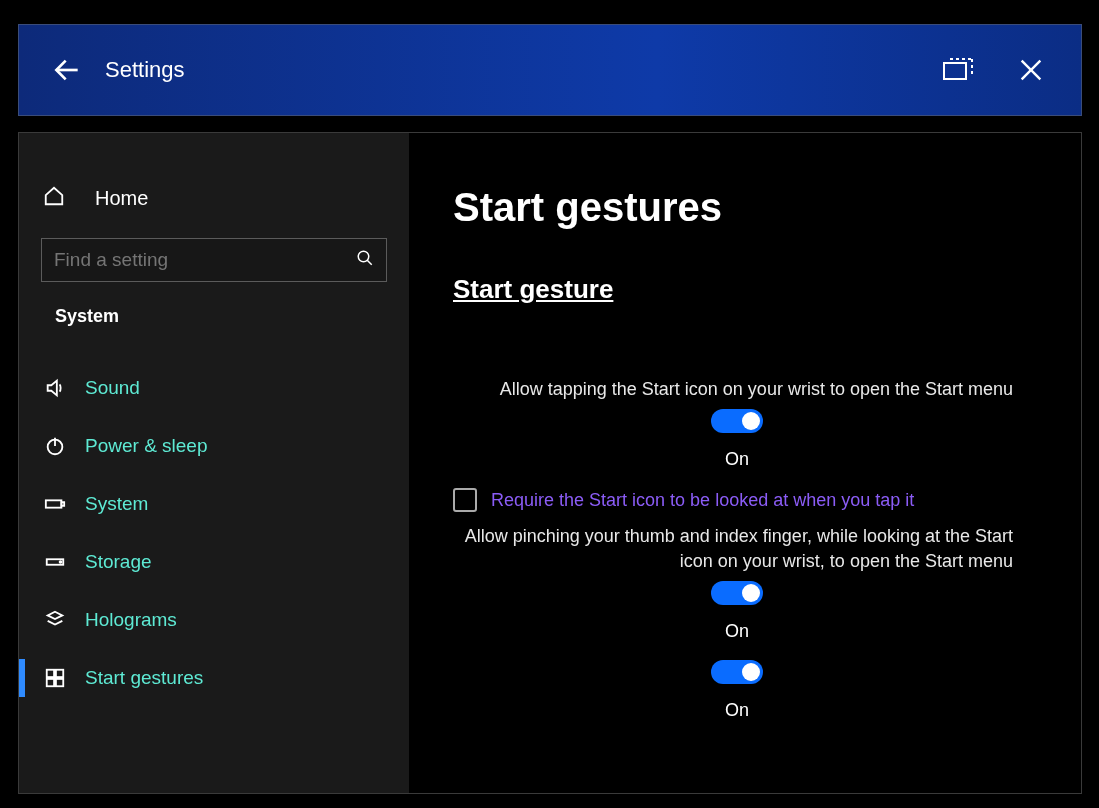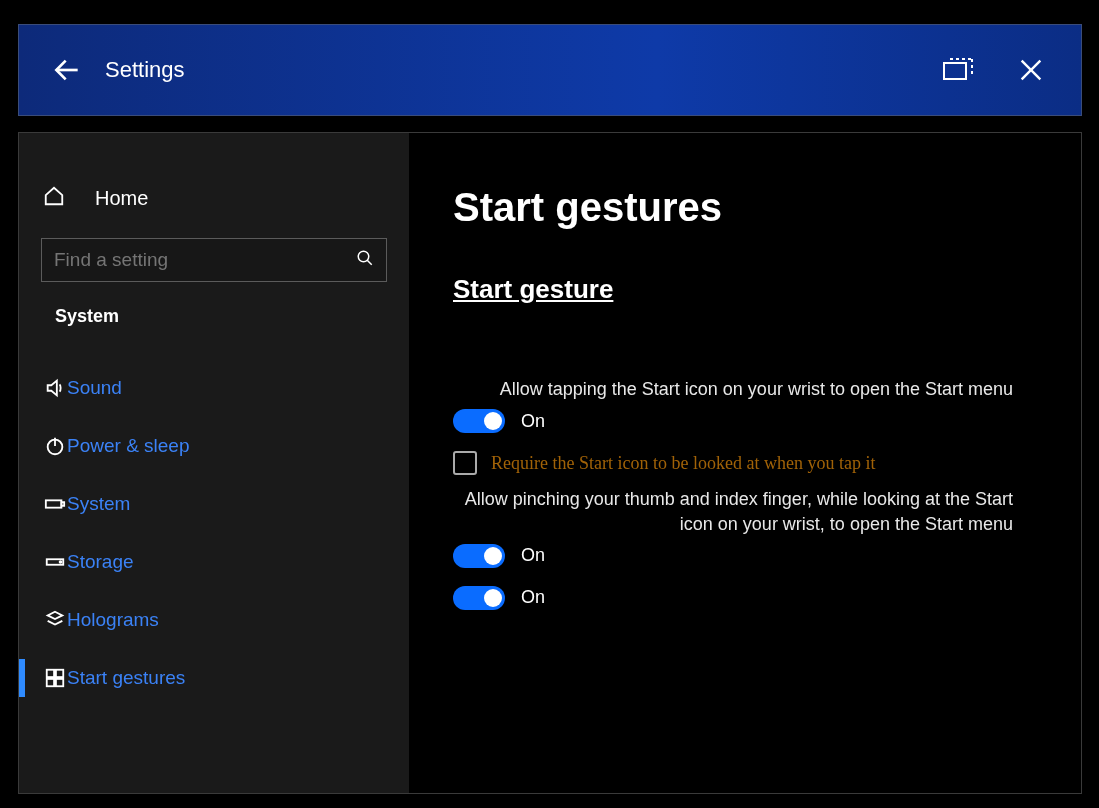--- a/index.html
+++ b/index.html
@@ -51,60 +51,60 @@
     padding: 0 12px;
   }
   .search input {
     flex: 1; background: transparent; border: 0; color: #cfcfcf;
     font-size: 19px; outline: none;
   }
   .cat-label { font-size: 18px; font-weight: 700; color: #ffffff; margin: 24px 0 10px 14px; }
 
   .nav { display:flex; flex-direction:column; margin-top: 22px; }
   .nav-item {
-    display:flex; align-items:center; 
+    display:flex; align-items:center; gap: 18px;
     height: 58px;
     font-size: 19px;
-    color: #3b82f6;
+    color: #5eead4;
     padding-left: 2px;
     position: relative;
   }
   .nav-item.active::before {
     content:""; position:absolute; left:-22px; top:10px; bottom:10px; width:6px; background:#2f8bff;
   }
   .nav-item .nicon { width:24px; height:24px; display:flex; align-items:center; justify-content:center; }
 
   
   .content {
     flex:1; background:#000; padding: 52px 60px 0 44px;
   }
   .page-title { font-size: 40px; font-weight: 600; margin-bottom: 44px; }
   .section-title { font-size: 26px; font-weight: 600; margin-bottom: 72px; text-decoration: underline; }
 
   .setting { margin-bottom: 16px; text-align: right; }
   .setting-label { font-size: 18px; color: #e8e8e8; line-height: 1.35; margin-bottom: 8px; max-width: 560px; }
 
-  .toggle-row { display:flex; align-items:center; gap:16px; margin-bottom: 18px; }
+  .toggle-row { display:flex; align-items:center; gap:16px; margin-bottom: 18px; flex-direction: column; }
   .toggle {
     width: 52px; height: 24px; border-radius: 14px; background:#0a6cff; position:relative;
   }
   .toggle::after {
     content:""; position:absolute; right:3px; top:3px; width:18px; height:18px; border-radius:50%; background:#fff;
   }
   .toggle-state { font-size:18px; }
 
   .check-row { display:flex; align-items:center; gap:14px; margin-bottom: 12px; }
   .checkbox {
     width:24px; height:24px; border:2px solid #aaa; border-radius:3px;
     display:flex; align-items:center; justify-content:center;
   }
   .checkbox.checked { background:#1e88ff; border-color:#1e88ff; }
   .checkbox.checked svg { display:block; }
   .checkbox svg { display:none; }
-  .check-label { font-size:18px; color:#a16207;font-family:Liberation Serif, serif; }
+  .check-label { font-size:18px; color:#8b5cf6; }
 
   svg { stroke:#fff; fill:none; stroke-width:2; }
 </style>
 </head>
 <body>
 
 <div class="stage">
 
   <div class="titlebar">
     <div class="back">

